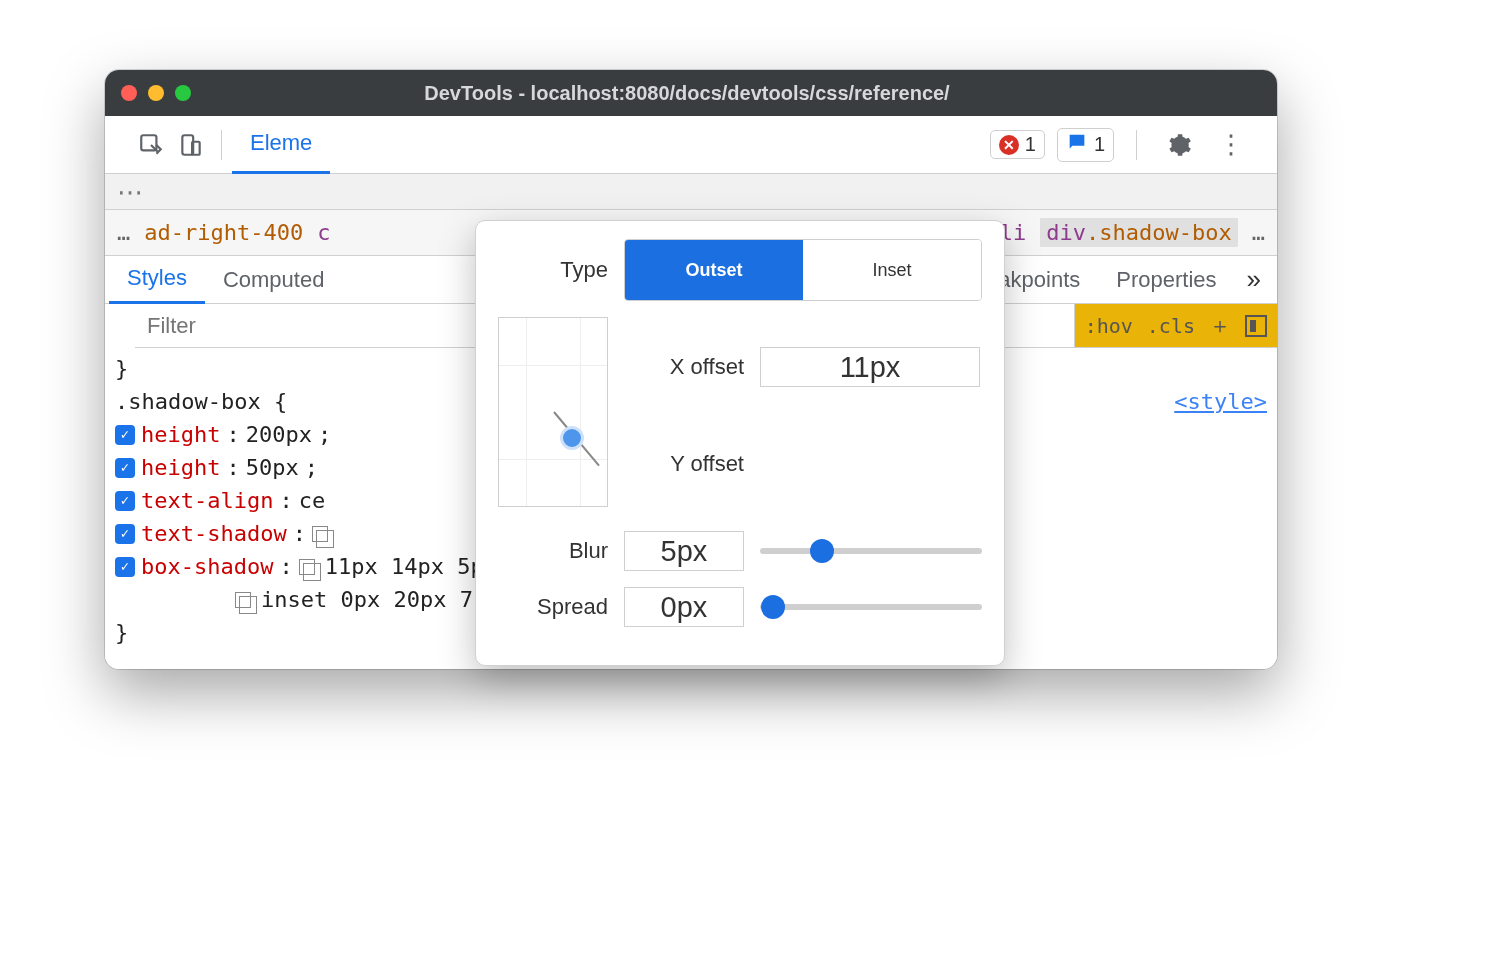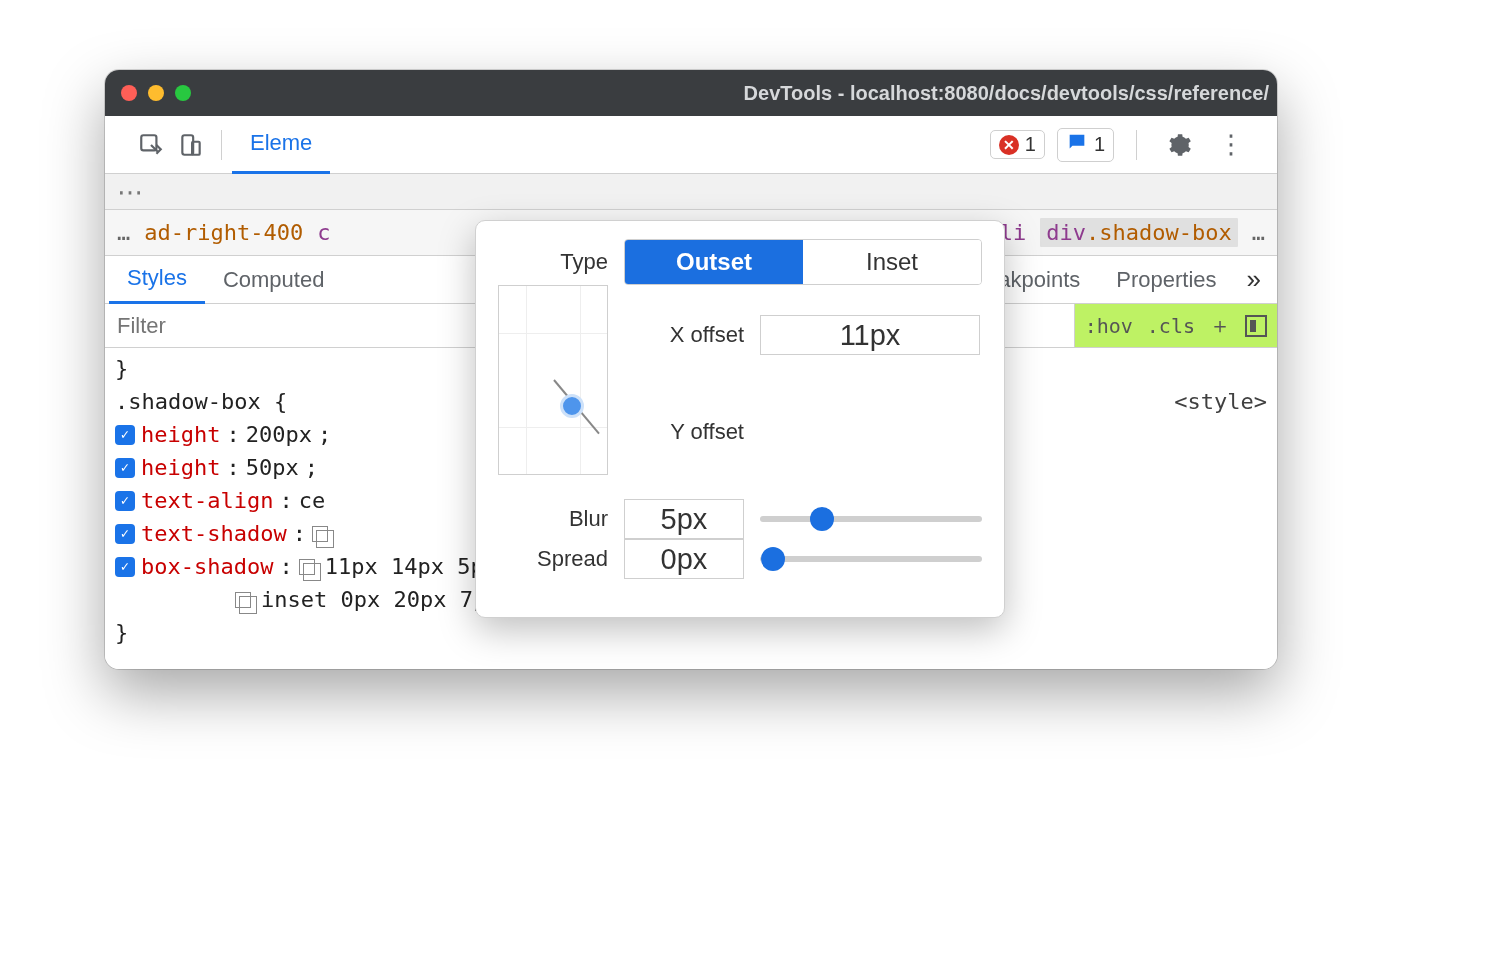--- a/index.html
+++ b/index.html
@@ -33,21 +33,21 @@
     color: #d6d8da;
     font-size: 20px;
     font-weight: 600;
     position: relative;
   }
   .traffic { display: flex; gap: 11px; }
   .traffic span { width: 16px; height: 16px; border-radius: 50%; display: inline-block; }
   .tl-close { background: #ff5f57; }
   .tl-min { background: #febc2e; }
   .tl-max { background: #28c840; }
-  .title-text { position: absolute; left: 0; right: 8px; text-align: right; pointer-events:none; }
+  .title-text { position: absolute; left: 0; right: 8px; text-align: center; pointer-events:none; }
 
   
   .toolbar {
     height: 58px;
     border-bottom: 1px solid #d0d0d0;
     display: flex;
     align-items: center;
     padding: 0 26px;
     font-size: 22px;
     color: #333;
@@ -108,21 +108,21 @@
   }
   .subtabs .sub {
     padding: 0 18px; height:48px; display:flex; align-items:center;
   }
   .subtabs .sub.active { color:#1a73e8; border-bottom:3px solid #1a73e8; }
   .subtabs .more { margin-left:auto; padding:0 12px; font-size:26px; color:#333; }
 
   
   .filter-row {
     height: 44px; border-bottom:1px solid #d0d0d0; display:flex; align-items:center;
-    font-size:22px; color:#333; background:#bef264;
+    font-size:22px; color:#333; background:#eab308;margin-left:30px;
   }
   .filter-input {
     flex: 1; padding: 0 12px; height: 100%; border: none; outline:none;
     font-size: 22px; color:#555; border-right:1px solid #d0d0d0;
   }
   .filter-right {
     display:flex; align-items:center; gap:14px; padding:0 10px;
     font-family: Menlo, Consolas, monospace; font-size:20px; color:#555;
   }
   .filter-right .plus { font-size:22px; position:relative; }
@@ -132,21 +132,21 @@
   
   .code-pane {
     font-family: Menlo, Consolas, monospace;
     font-size: 22px;
     color:#222;
     padding: 4px 10px 20px 10px;
     background:#fff;
     line-height: 1.5;
     border-radius: 0 0 14px 14px;
   }
-  .code-pane .source-link { float:right; color:#404040; }
+  .code-pane .source-link { float:right; text-decoration:underline; color:#3b82f6; }
   .code-pane .line { display:flex; align-items:center; gap:6px; }
   .code-pane .chk {
     width:20px; height:20px; background:#1a73e8; border-radius:4px;
     display:flex; align-items:center; justify-content:center; color:#fff;
     font-size:14px; font-weight:700; flex-shrink:0;
   }
   .code-pane .prop { color:#c80000; }
   .code-pane .val { color:#222; }
   .code-pane .swatch { display:inline-block; width:18px; height:18px; border:1px solid #888; vertical-align:middle; margin-right:2px; }
   .code-pane .shadow-icon {
@@ -167,29 +167,30 @@
     box-shadow: 0 12px 36px rgba(0,0,0,0.25);
     padding: 18px 22px 22px 22px;
     font-size: 22px;
     color:#333;
   }
   .pop-row {
     display:grid;
     grid-template-columns: 110px 120px 1fr;
     align-items:center;
     gap: 16px;
+    margin-bottom: 16px;
   }
   .pop-row.type { grid-template-columns: 110px 1fr; }
   .pop-label { text-align:right; color:#333; }
   .pop-input {
     border:1px solid #cfcfcf; height:40px; display:flex; align-items:center; justify-content:center;
     font-size:29px;
   }
   .type-btns { display:flex; border:1px solid #cfcfcf; border-radius:4px; overflow:hidden; }
-  .type-btn { flex:1; height:44px; display:flex; align-items:center; justify-content:center; font-size:24px; background:#fff; }
+  .type-btn { flex:1; height:60px; display:flex; align-items:center; justify-content:center; font-size:18px; background:#fff; }
   .type-btn.active { background:#1b6fe0; color:#fff; font-weight:600; }
   .slider {
     height:6px; background:#cfcfcf; border-radius:3px; position:relative; flex:1;
   }
   .slider .thumb {
     position:absolute; top:50%; transform:translate(-50%,-50%);
     width:24px; height:24px; background:#1b6fe0; border-radius:50%;
   }
   .xy-pad {
     grid-row: span 2;

